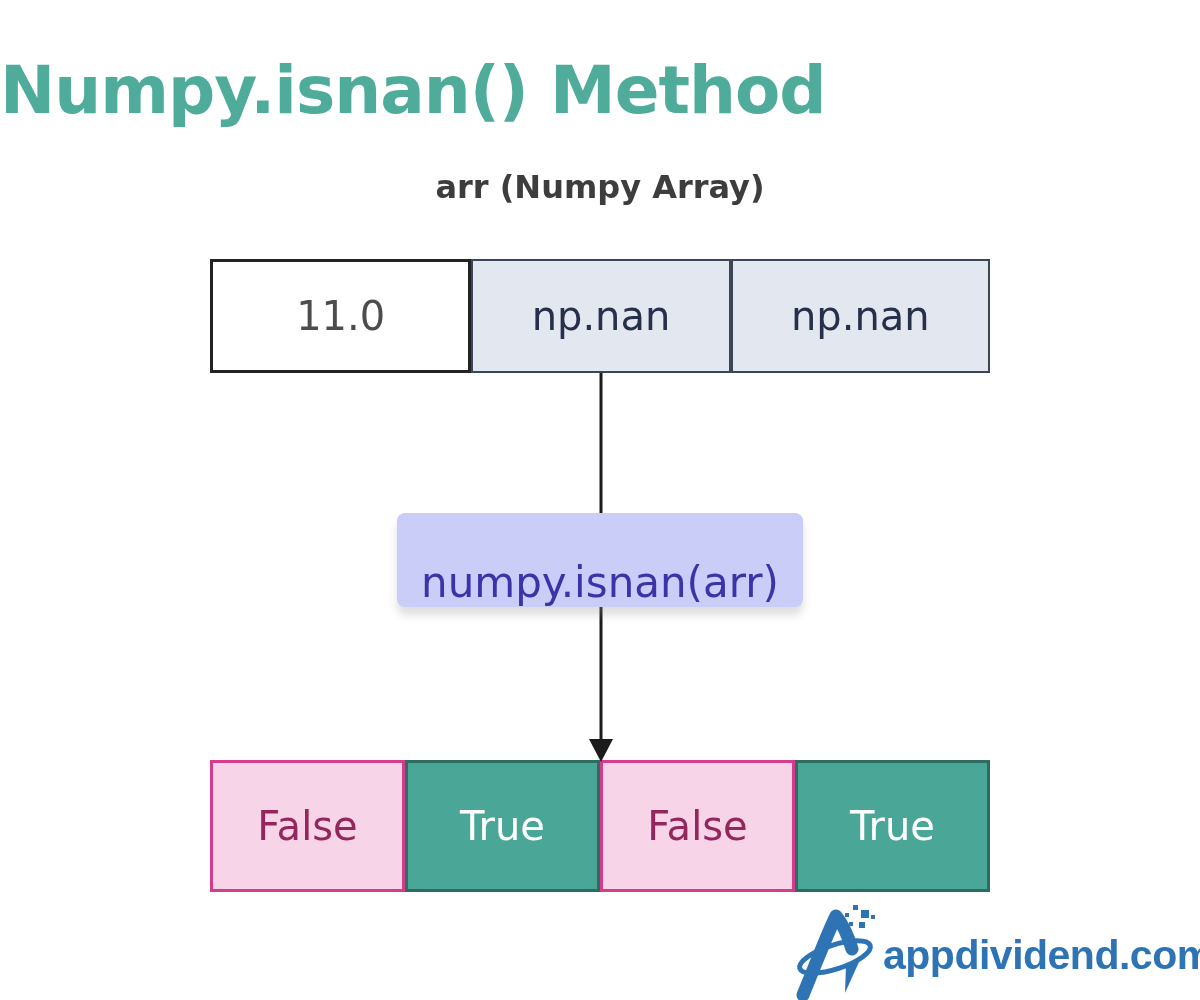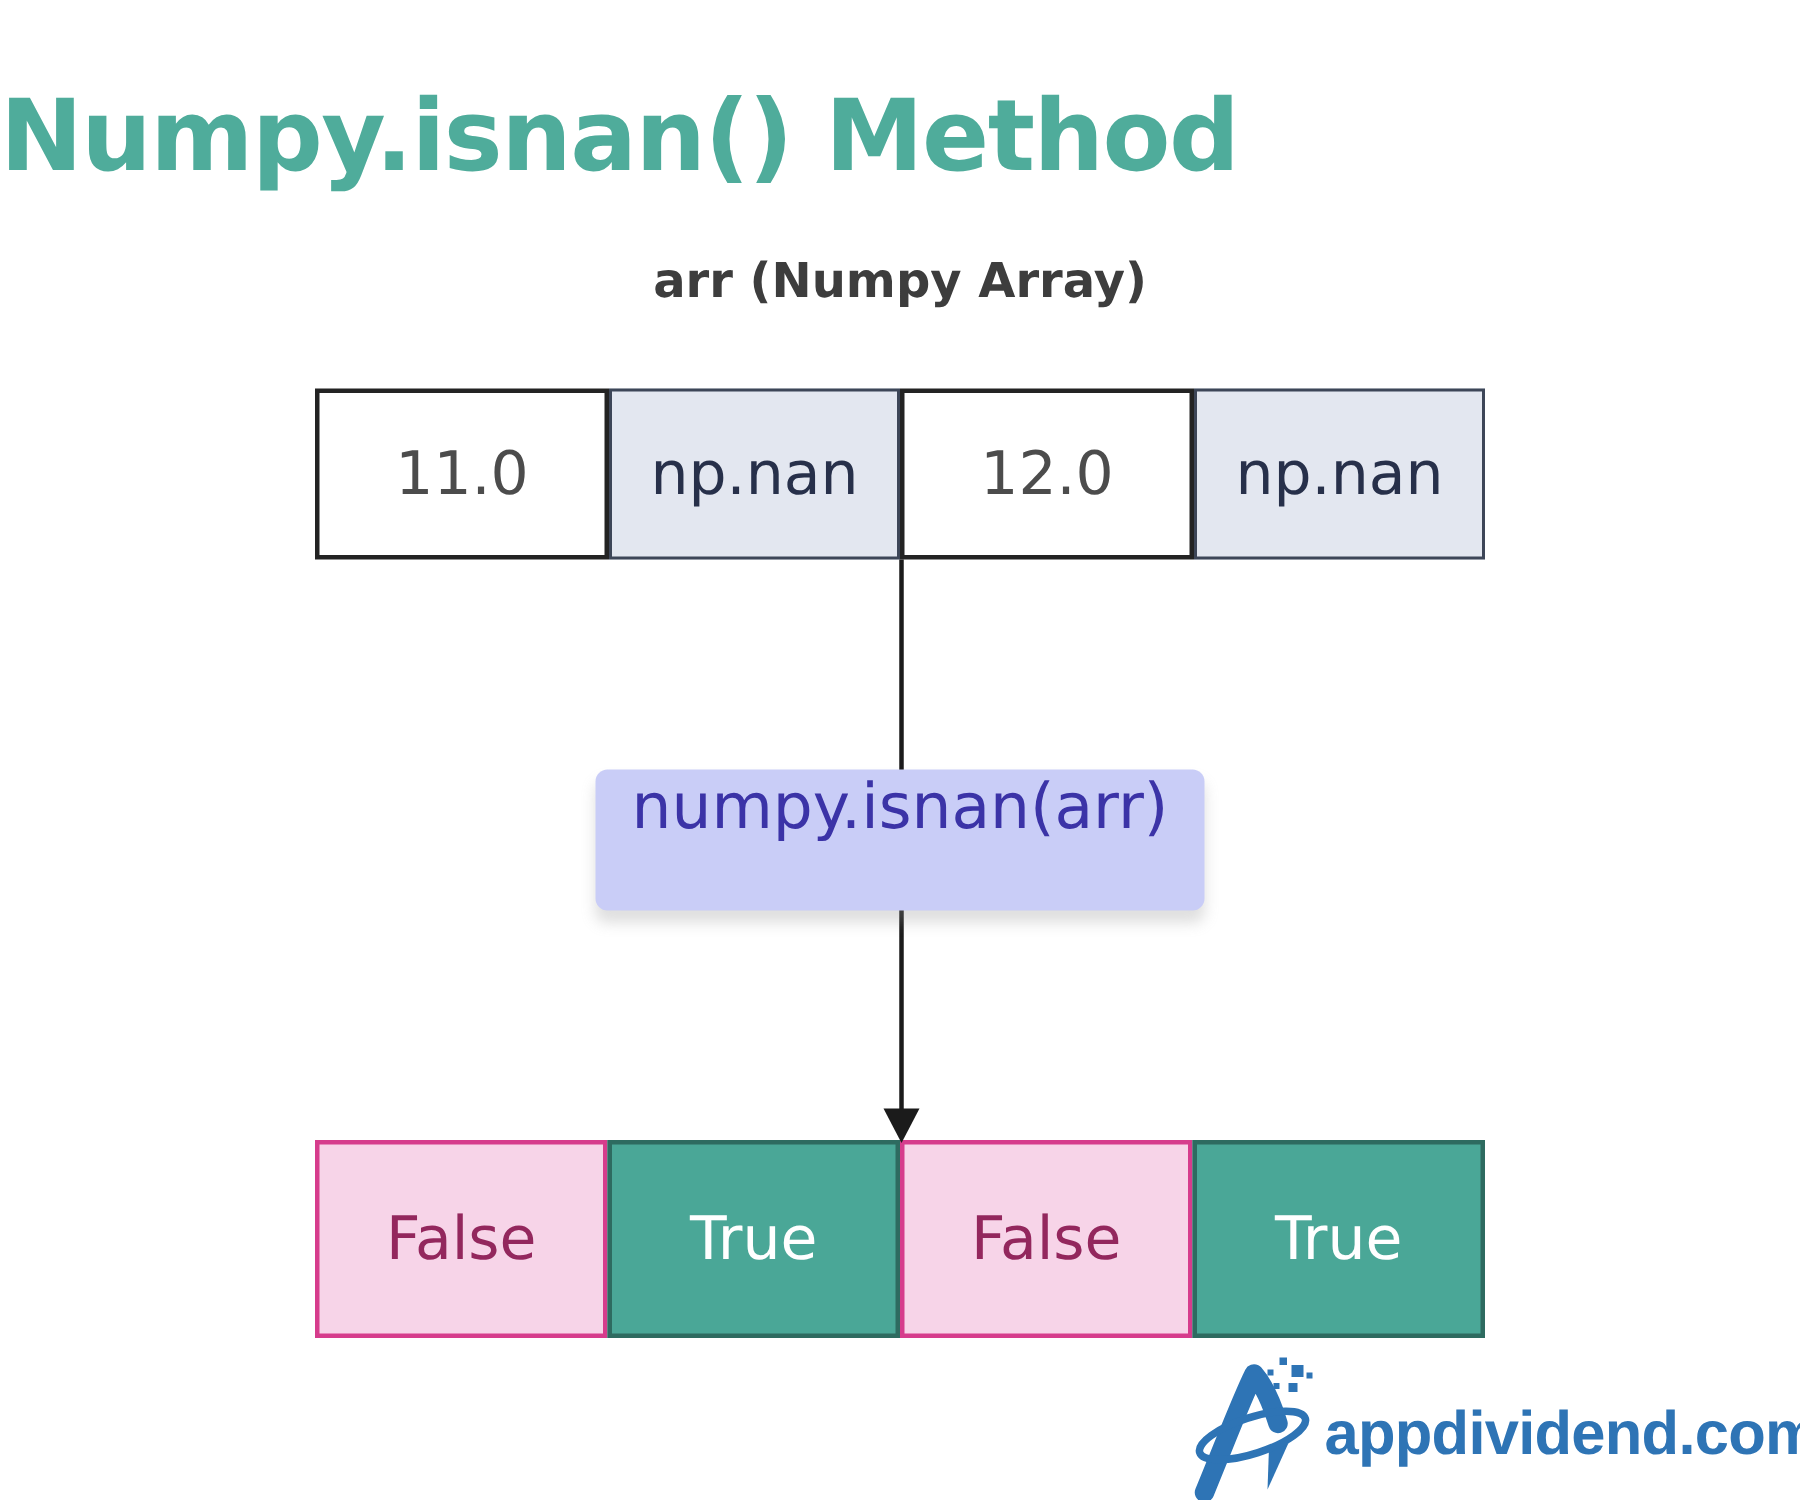--- a/index.html
+++ b/index.html
@@ -85,21 +85,21 @@
 
   .op-box {
     position: absolute;
     left: 397px;
     top: 513px;
     width: 406px;
     height: 94px;
     background: var(--op-box-bg, #C9CDF7);
     border-radius: 8px;
     display: flex;
-    align-items: flex-start;
+    align-items: flex-end;
     justify-content: center;
     font-size: 42px;
     color: var(--op-box-text, #3B33A7);
     box-shadow: 0 8px 9px rgba(150,150,150,0.30);
   }
 
   .brand {
     position: absolute;
     left: 795px;
     top: 903px;
@@ -128,21 +128,20 @@
 
 <div class="canvas">
 
   <h1 class="title">Numpy.isnan() Method</h1>
 
   <div class="subtitle">arr (Numpy Array)</div>
 
   <div class="array array-input">
     <div class="cell cell-number">11.0</div>
     <div class="cell cell-nan">np.nan</div>
-    <div class="cell cell-number">12.0</div>
     <div class="cell cell-nan">np.nan</div>
   </div>
 
   <div class="array array-output">
     <div class="cell cell-false">False</div>
     <div class="cell cell-true">True</div>
     <div class="cell cell-false">False</div>
     <div class="cell cell-true">True</div>
   </div>
 

